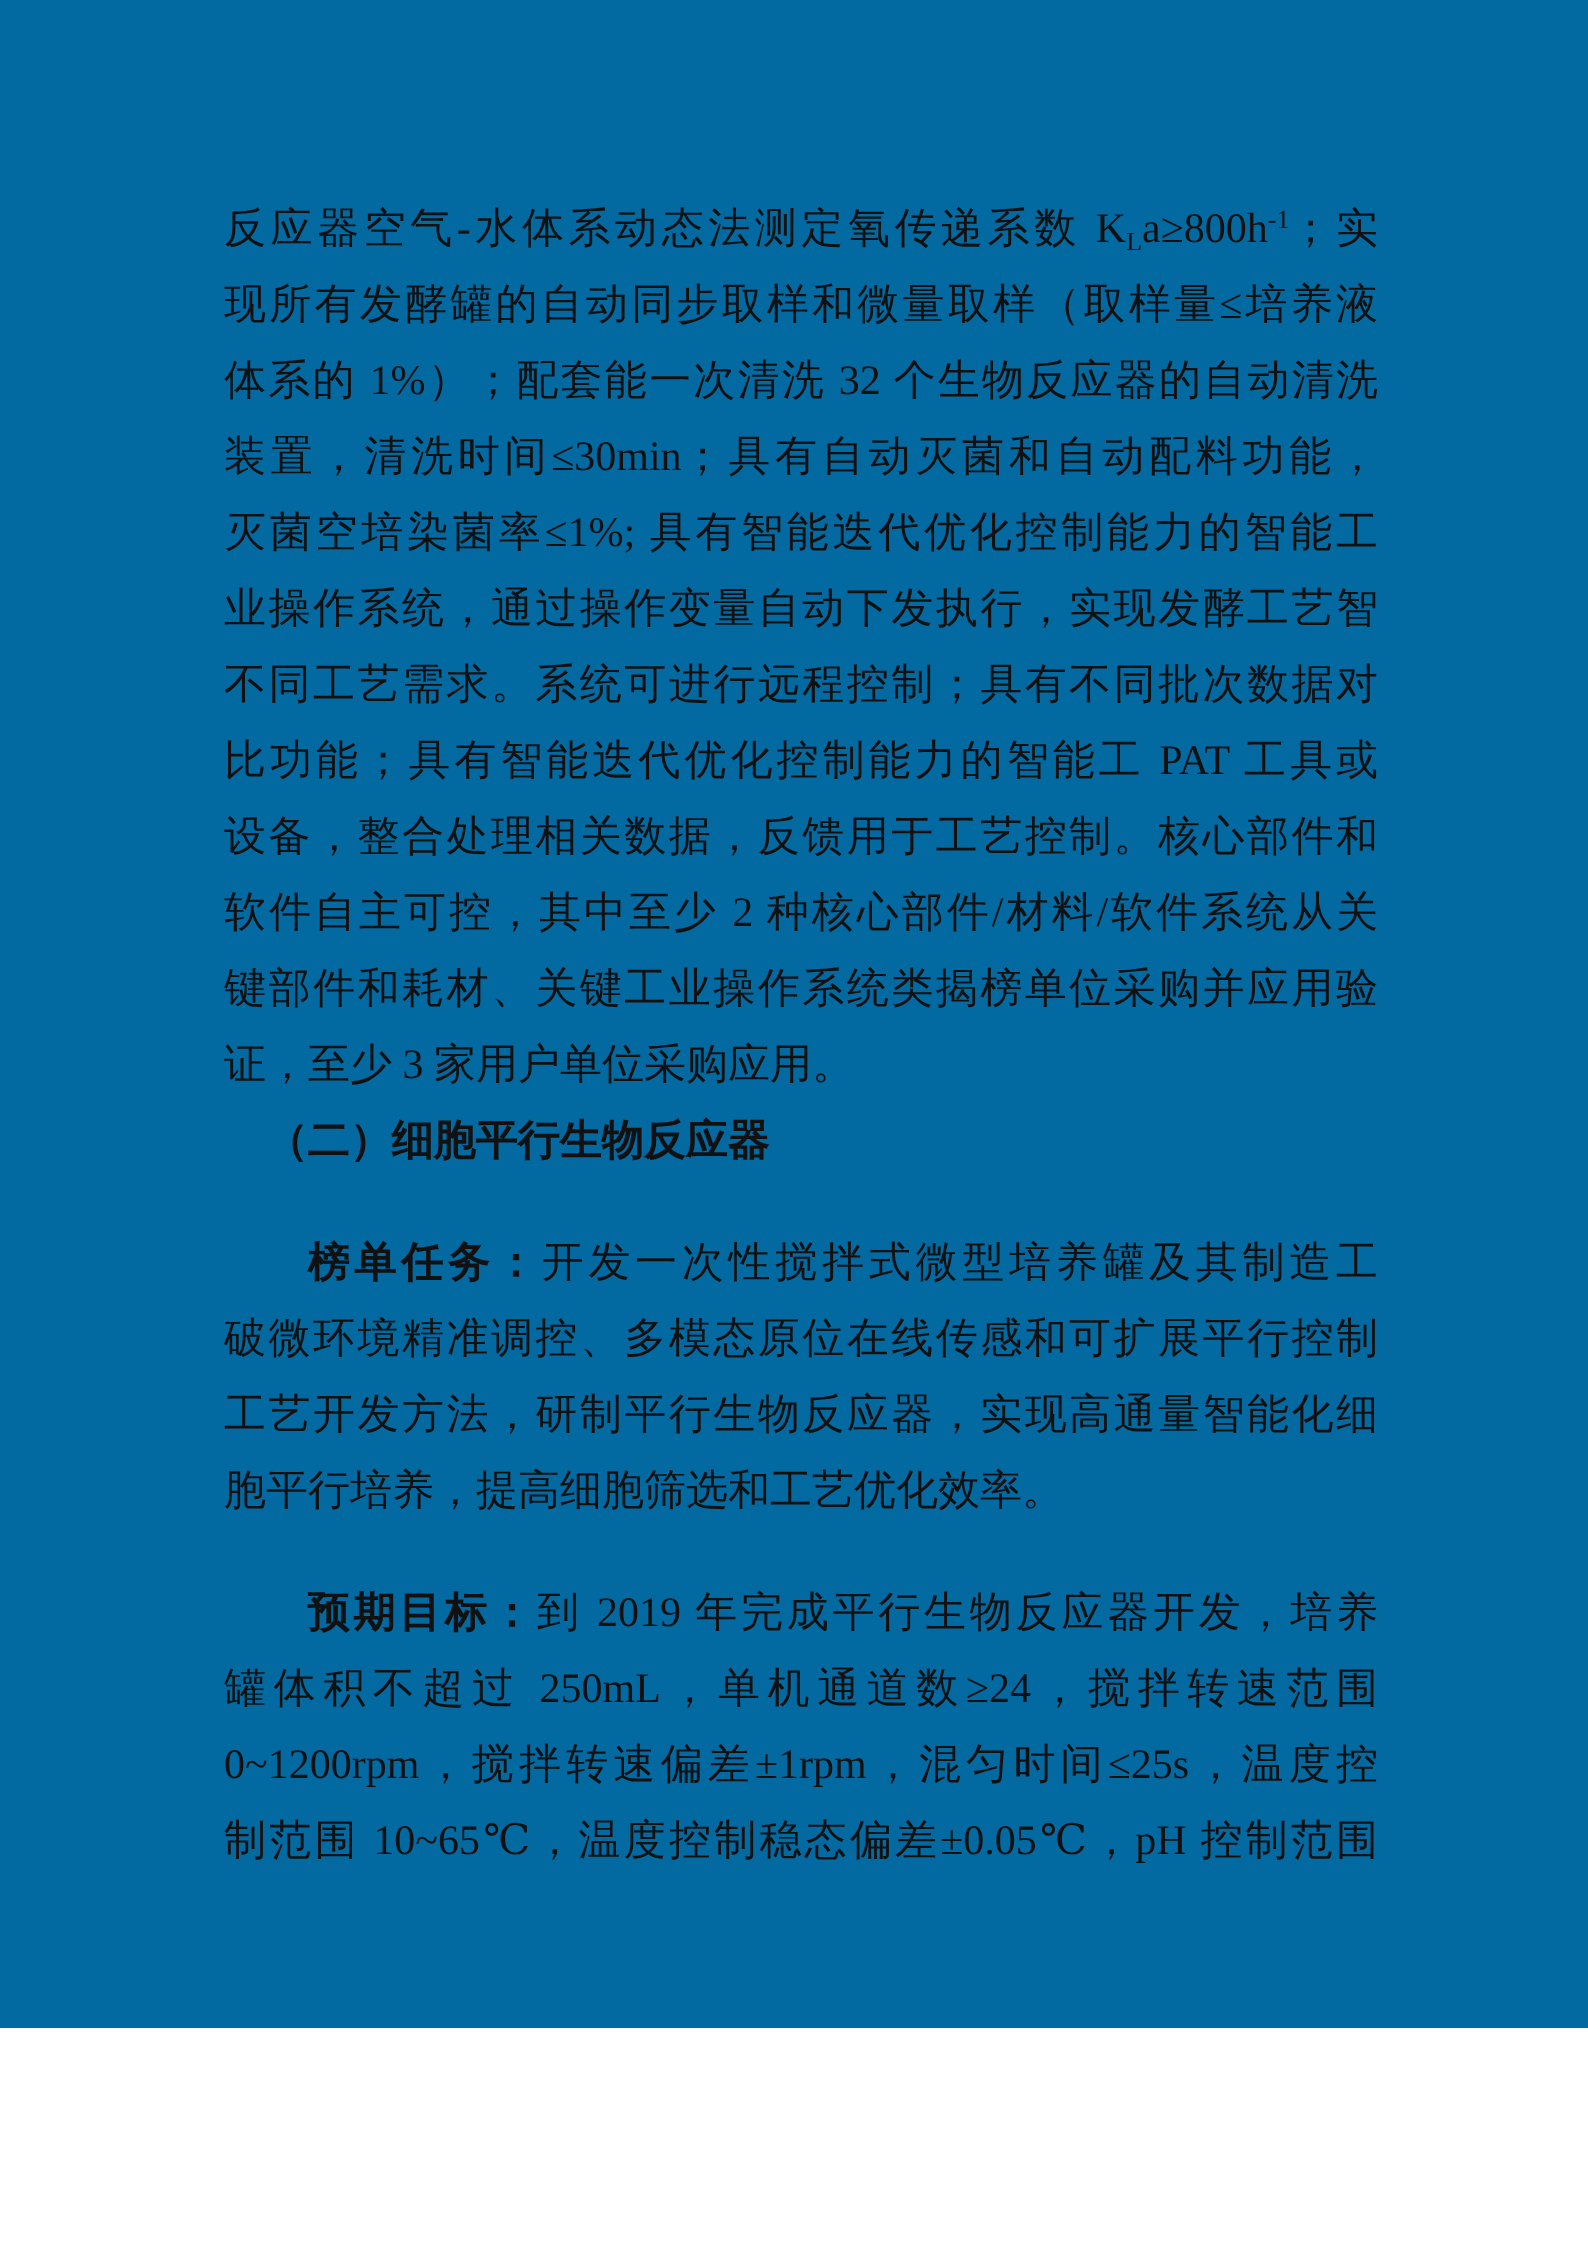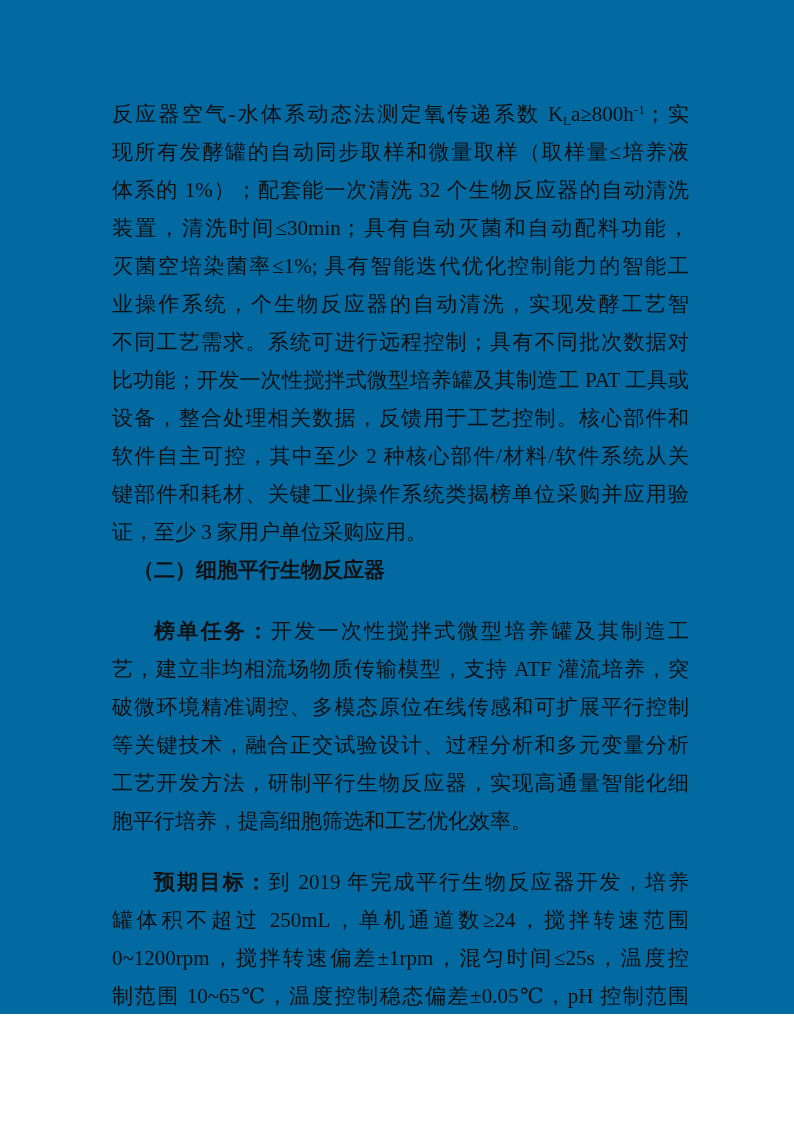--- a/index.html
+++ b/index.html
@@ -58,32 +58,30 @@
 </head>
 <body>
 
 <div class="page">
   <main class="text-block">
       <div class="line"><span>反应器空气-水体系动态法测定氧传递系数 K</span><sub>L</sub><span>a≥800h</span><sup>-1</sup><span>；实</span></div>
       <div class="line"><span>现所有发酵罐的自动同步取样和微量取样（取样量≤培养液</span></div>
       <div class="line"><span>体系的 1%）；配套能一次清洗 32 个生物反应器的自动清洗</span></div>
       <div class="line"><span>装置，清洗时间≤30min；具有自动灭菌和自动配料功能，</span></div>
       <div class="line"><span>灭菌空培染菌率≤1%; 具有智能迭代优化控制能力的智能工</span></div>
-      <div class="line"><span>业操作系统，个生物反应器的自动清洗，实现发酵工艺智</span></div>
+      <div class="line"><span>业操作系统，通过操作变量自动下发执行，实现发酵工艺智</span></div>
       <div class="line"><span>不同工艺需求。系统可进行远程控制；具有不同批次数据对</span></div>
-      <div class="line"><span>比功能；开发一次性搅拌式微型培养罐及其制造工 PAT 工具或</span></div>
+      <div class="line"><span>比功能；具有智能迭代优化控制能力的智能工 PAT 工具或</span></div>
       <div class="line"><span>设备，整合处理相关数据，反馈用于工艺控制。核心部件和</span></div>
       <div class="line"><span>软件自主可控，其中至少 2 种核心部件/材料/软件系统从关</span></div>
       <div class="line"><span>键部件和耗材、关键工业操作系统类揭榜单位采购并应用验</span></div>
       <div class="line no-just"><span>证，至少 3 家用户单位采购应用。</span></div>
       <div class="line no-just indent-1"><span class="bold">（二）细胞平行生物反应器</span></div>
       <div class="line indent-2"><span class="bold">榜单任务：</span><span>开发一次性搅拌式微型培养罐及其制造工</span></div>
-      <div class="line"><span>艺，建立非均相流场物质传输模型，支持 ATF 灌流培养，突</span></div>
       <div class="line"><span>破微环境精准调控、多模态原位在线传感和可扩展平行控制</span></div>
-      <div class="line"><span>等关键技术，融合正交试验设计、过程分析和多元变量分析</span></div>
       <div class="line"><span>工艺开发方法，研制平行生物反应器，实现高通量智能化细</span></div>
       <div class="line no-just"><span>胞平行培养，提高细胞筛选和工艺优化效率。</span></div>
       <div class="line indent-2"><span class="bold">预期目标：</span><span>到 2019 年完成平行生物反应器开发，培养</span></div>
       <div class="line"><span>罐体积不超过 250mL，单机通道数≥24，搅拌转速范围</span></div>
       <div class="line"><span>0~1200rpm，搅拌转速偏差±1rpm，混匀时间≤25s，温度控</span></div>
       <div class="line"><span>制范围 10~65℃，温度控制稳态偏差±0.05℃，pH 控制范围</span></div>
     </main>
   <div class="page-number">2</div>
 </div>
 

